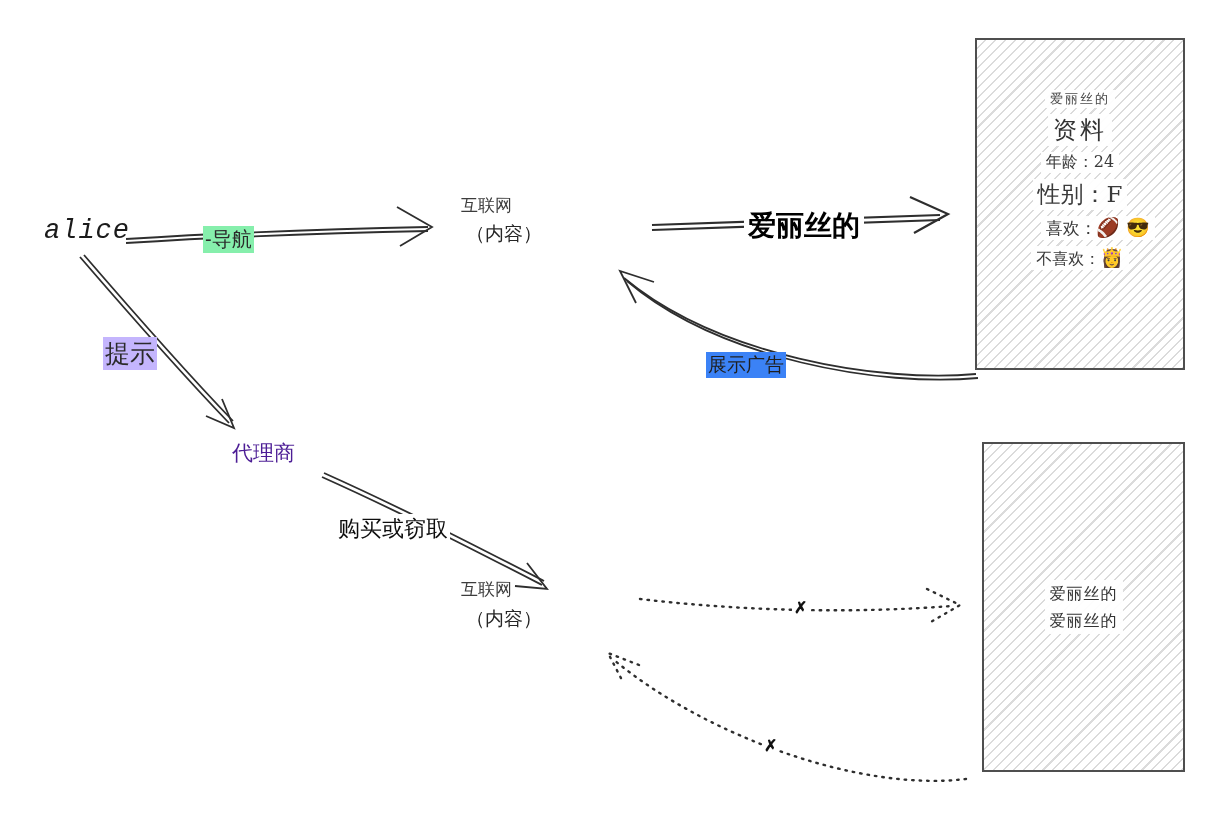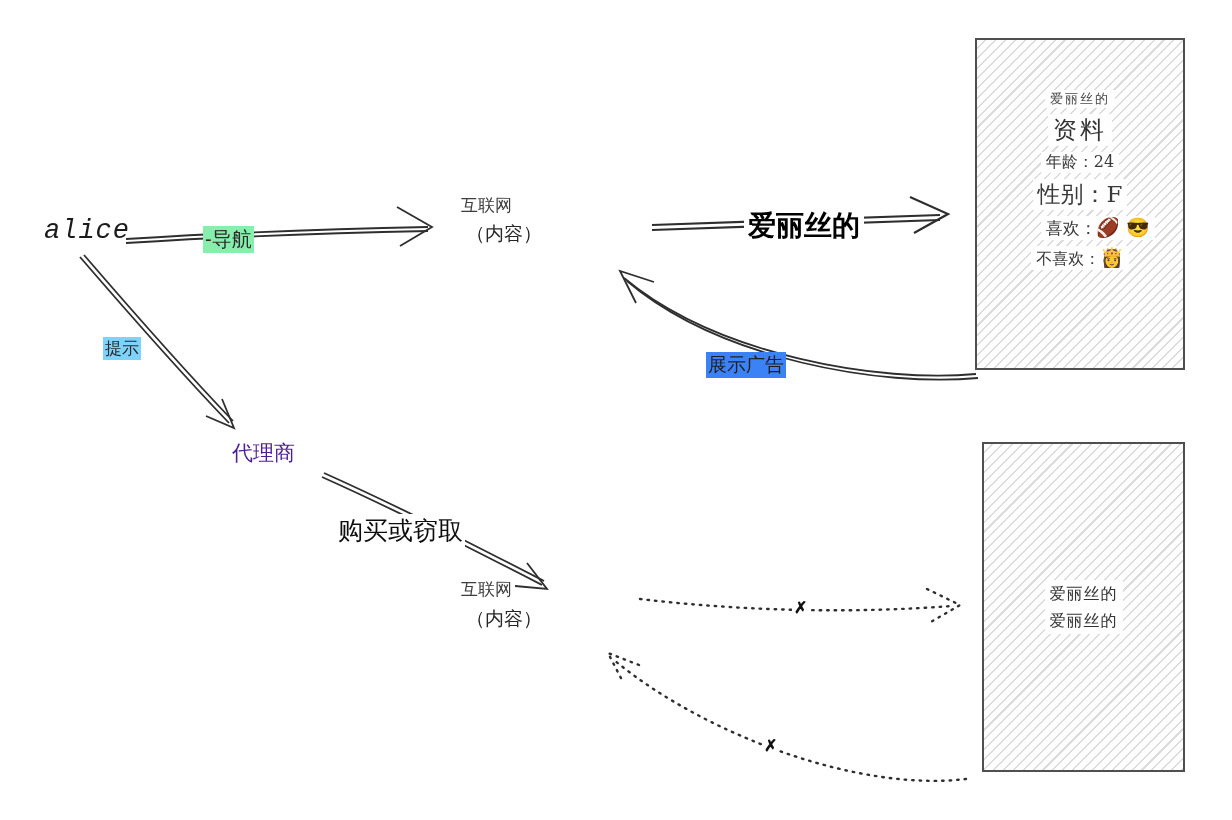--- a/index.html
+++ b/index.html
@@ -34,23 +34,23 @@
     font-style: italic;
     font-family: Liberation Mono, monospace;
     color: #1b1b1b;
     letter-spacing: 1px;
   }
   .nav-label      { left: 203px; top: 226px; font-size: 20px; color: #2b2b2b; background: #86efac; padding: 0 2px; }
   .internet-top-name    { left: 461px; top: 194px; font-size: 17px; color: #3c3c3c; }
   .internet-top-sub     { left: 466px; top: 221px; font-size: 19px; color: #262626; }
   .collect-label  { left: 744px; top: 207px; font-size: 28px; font-weight: 700; color: #000; background: #fff; padding: 0 4px; }
   .show-ads-label { left: 706px; top: 352px; font-size: 19px; color: #1f1f1f; background: #3b82f6; padding: 0 2px; }
-  .prompt-label   { left: 103px; top: 337px; font-size: 17px; color: #2b2b2b; background: #7dd3fc; padding: 0 2px; }
+  .prompt-label   { left: 103px; top: 337px; font-size: 25px; color: #2b2b2b; background: #c4b5fd; padding: 0 2px; }
   .agent-label    { left: 232px; top: 439px; font-size: 21px; color: #4c1d95; }
-  .buy-label      { left: 336px; top: 514px; font-size: 25px; color: #0e0e0e; background: #fff; padding: 0 2px; }
+  .buy-label      { left: 336px; top: 514px; font-size: 22px; color: #0e0e0e; background: #fff; padding: 0 2px; }
   .internet-bottom-name { left: 461px; top: 578px; font-size: 17px; color: #3c3c3c; background:#fff; }
   .internet-bottom-sub  { left: 466px; top: 606px; font-size: 19px; color: #262626; background:#fff; }
 
   .x-mark {
     font-family: "DejaVu Serif", serif;
     font-size: 16px;
     font-weight: 700;
     color: #111;
     background: #fff;
     padding: 0 2px;

